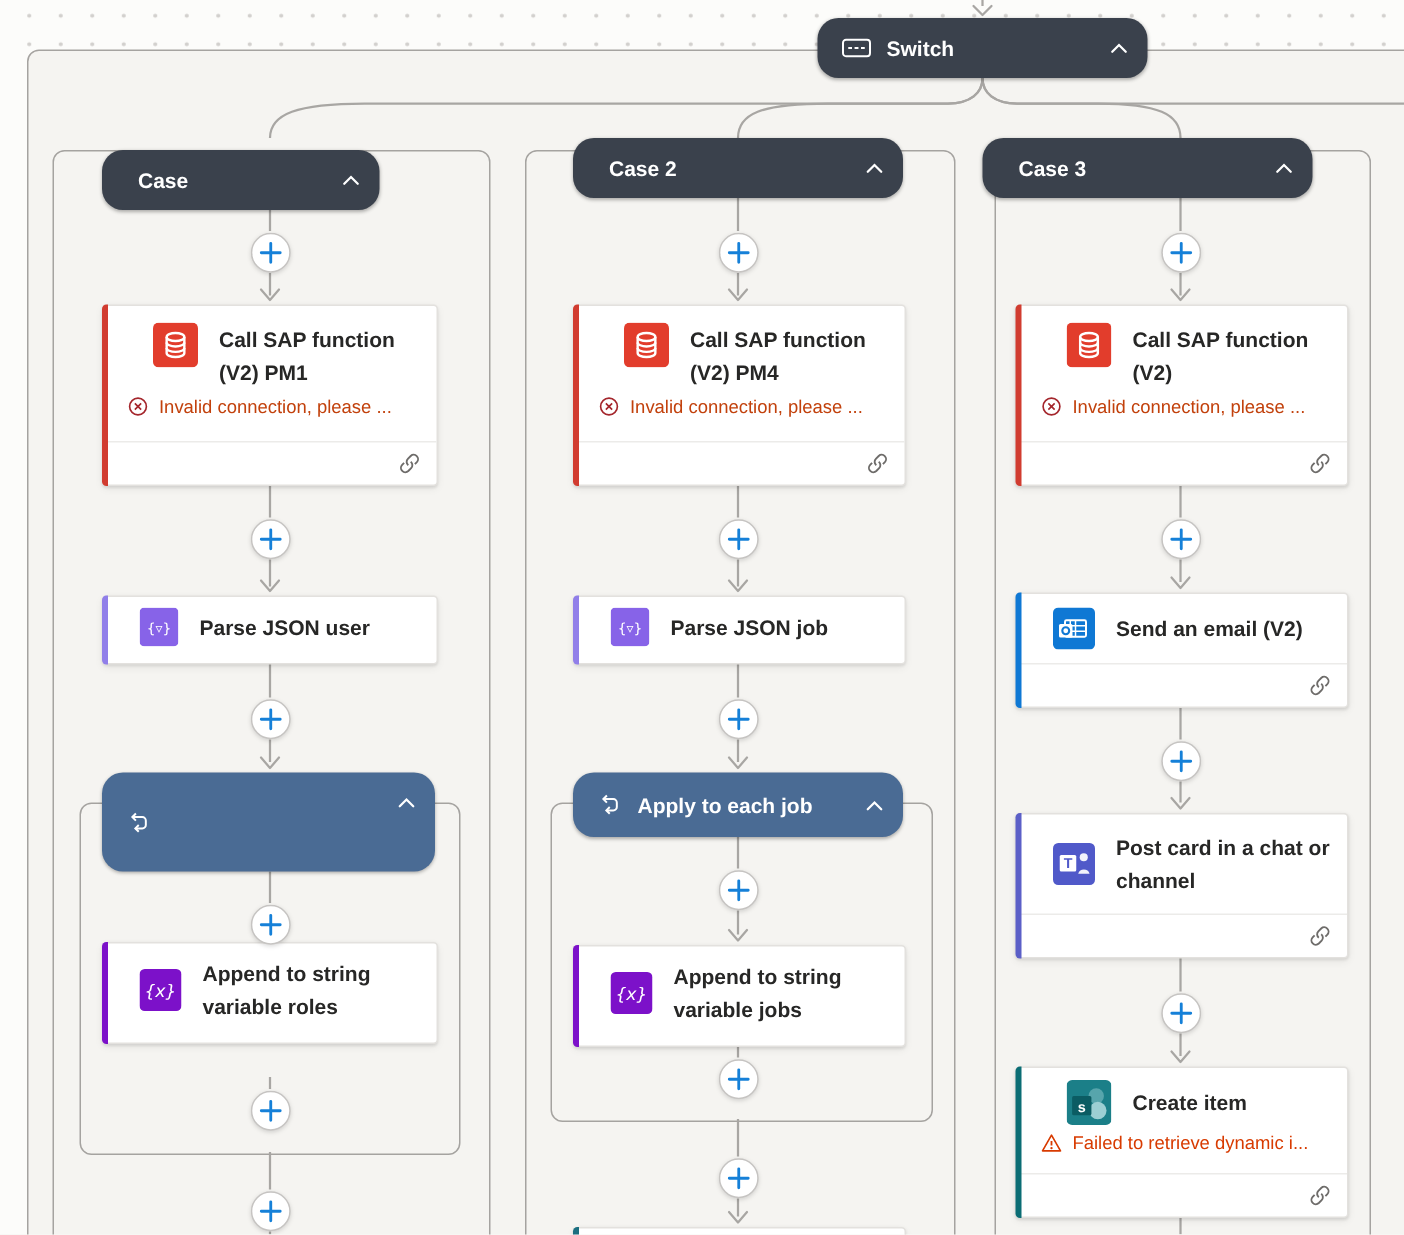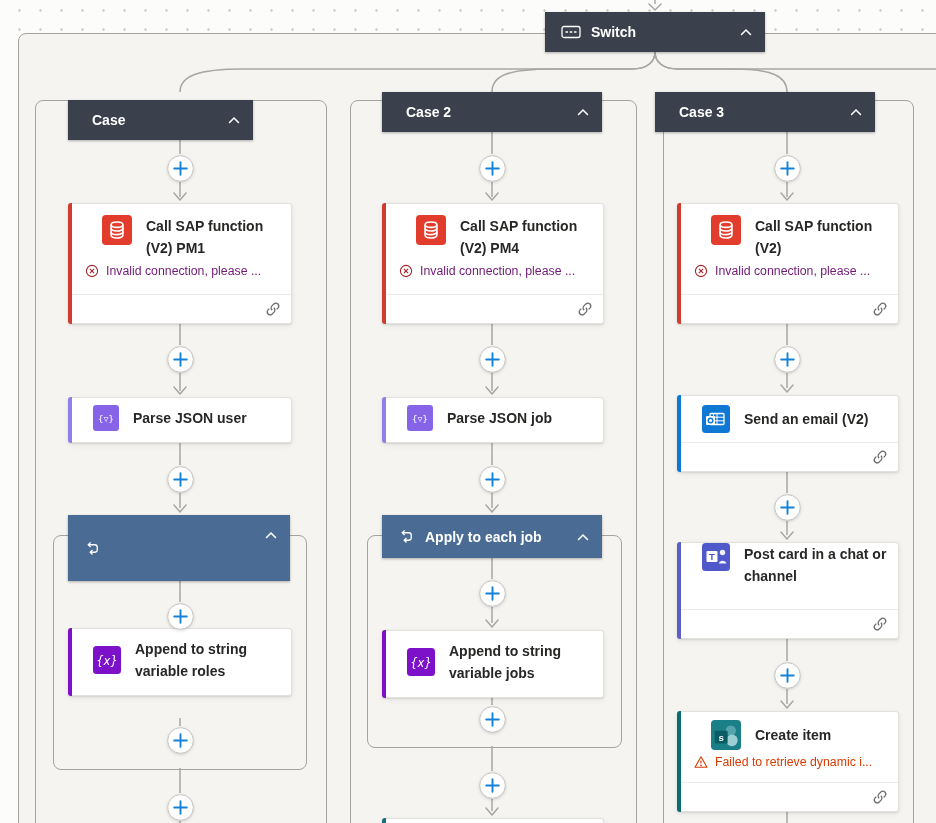--- a/index.html
+++ b/index.html
@@ -7,35 +7,35 @@
     position:relative;width:936px;height:823px;overflow:hidden;
     font-family:"Liberation Sans","DejaVu Sans",sans-serif;
     background-color:#fcfcfa;
     background-image:radial-gradient(circle,#d2d0cd 1.1px,transparent 1.5px);
     background-size:21px 19px;background-position:9px 1px;
   }
   .scope-bg{position:absolute;background:#f5f4f1;border:1px solid #a5a3a0;border-radius:8px;z-index:1}
   .branch{position:absolute;border:1px solid #a5a3a0;border-radius:8px;z-index:1}
   .conn{position:absolute;left:0;top:0;z-index:2;pointer-events:none}
   .scope-hdr{position:absolute;display:flex;align-items:center;color:#fff;background:#3a414c;
-    border-radius:0;box-shadow:0 1px 2.5px rgba(0,0,0,.3);z-index:3;font-size:14px;font-weight:700}
+    border-radius:14px;box-shadow:0 1px 2.5px rgba(0,0,0,.3);z-index:3;font-size:14px;font-weight:700}
   .scope-hdr.blue{background:#4a6b94}
   .scope-hdr .lbl{margin-left:24px;line-height:20px;padding-right:34px}
   .scope-hdr .lbl.with-ic{margin-left:10px}
   .scope-hdr .hic{margin-left:16px;flex:none}
   .chev{position:absolute;right:13px;top:50%;margin-top:-4px}
   .chev.top{top:16px;margin-top:0}
   .card{position:absolute;display:flex;flex-direction:column;background:#fff;border:1px solid #e3e1de;
     border-radius:3px;box-shadow:0 1px 2px rgba(0,0,0,.1),0 2px 6px rgba(0,0,0,.06);z-index:3}
   .accent{position:absolute;left:-1px;top:-1px;bottom:-1px;width:4px;border-radius:3px 0 0 3px}
   .crow{display:flex;align-items:flex-start;gap:14px;padding:11px 10px 2px 33px}
   .card.mid .crow{align-items:center;padding:0 10px 4px 24px;flex:1}
   .title{font-size:14px;line-height:22px;font-weight:700;color:#272726}
   .erow{display:flex;align-items:center;gap:7px;padding:3px 10px 6px 16px;font-size:12.3px;white-space:nowrap;overflow:hidden}
-  .erow.err{color:#701a75}
+  .erow.err{color:#c2410c}
   .erow.warn{color:#d83b01}
   .foot{margin-top:auto;flex:none;border-top:1px solid #ecebe9;display:flex;justify-content:flex-end;
     align-items:center;height:28px;padding-right:10px}
   .plus{position:absolute;z-index:4;cursor:pointer;filter:drop-shadow(0 1px 1.5px rgba(0,0,0,.15))}
   .ic{flex:none}
   svg{display:block}
   .defs{position:absolute;width:0;height:0;overflow:hidden}
 </style>
 </head>
 <body>
@@ -316,21 +316,21 @@
   </div>
   <div class="foot">
       <svg width="16" height="16">
         <use href="#sym-link"></use>
       </svg>
     </div>
 </div>
 
 <div class="card" style="left:677px;top:542px;width:220px;height:95px">
   <i class="accent" style="background:#5b5fc7"></i>
-  <div class="crow" style="flex:1;padding:0 10px 0 24px">
+  <div class="crow" style="align-items:center;flex:1;padding:0 10px 0 24px">
     <svg class="ic" width="28" height="28">
         <use href="#sym-teams"></use>
       </svg>
     <span class="title">Post card in a chat or channel</span>
   </div>
   <div class="foot">
       <svg width="16" height="16">
         <use href="#sym-link"></use>
       </svg>
     </div>

